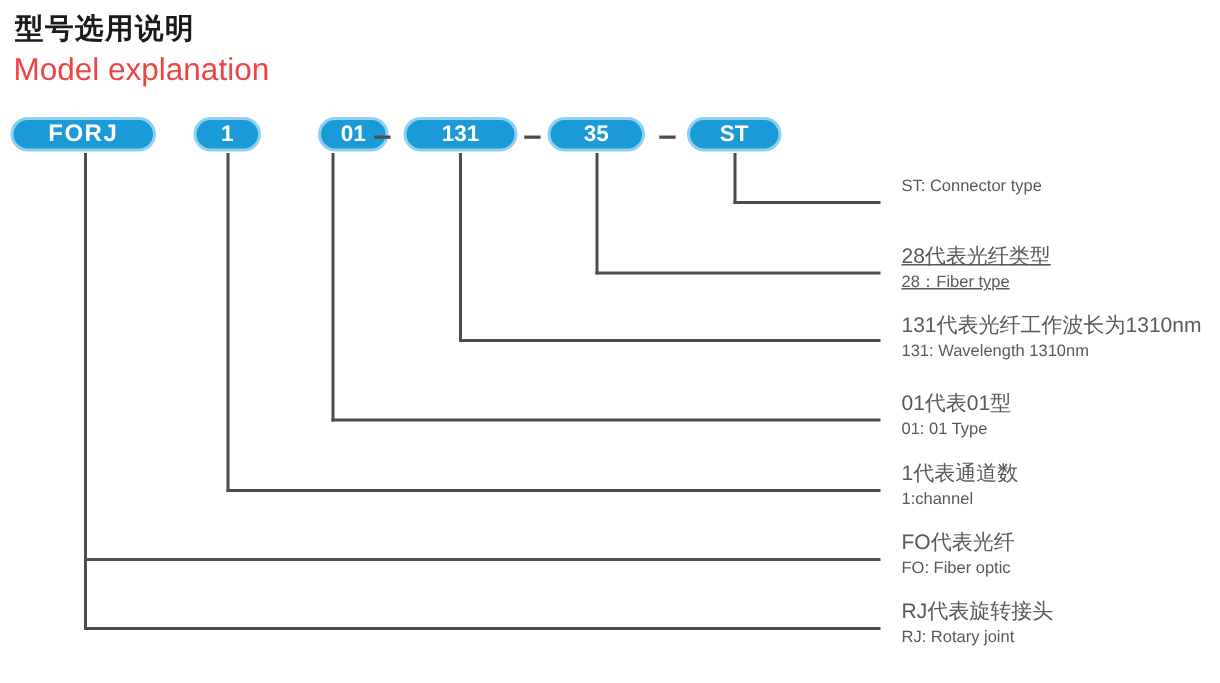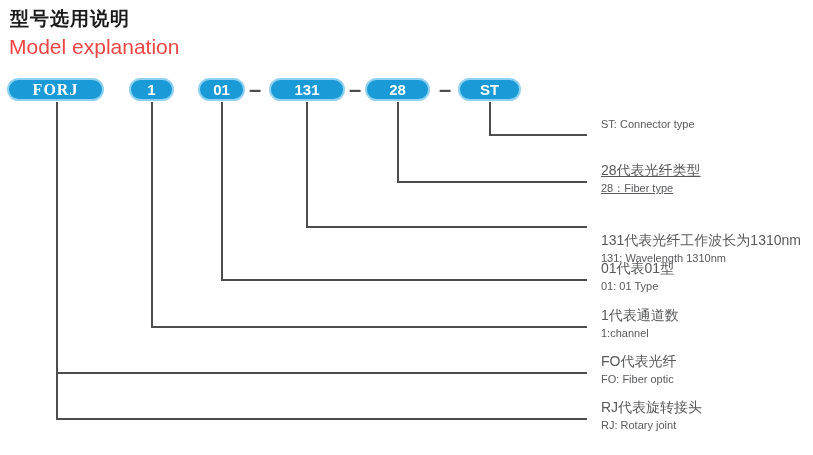--- a/index.html
+++ b/index.html
@@ -47,23 +47,23 @@
     border: 2px solid var(--pill-border);
     border-radius: 12px;
     color: var(--pill-text);
     font-weight: bold;
     font-size: 15px;
     display: flex;
     align-items: center;
     justify-content: center;
     line-height: 1;
   }
-  .pill-forj { left: 7px;   width: 97px; font-size: 16px; letter-spacing: 1px; font-family: Liberation Serif, serif; }
+  .pill-forj { left: 7px;   width: 97px; font-size: 16px; letter-spacing: 1px; }
   .pill-1    { left: 129px; width: 45px; }
-  .pill-01   { left: 198px; width: 47px; }
+  .pill-01   { left: 212px; width: 47px; }
   .pill-131  { left: 269px; width: 76px; }
   .pill-28   { left: 365px; width: 65px; }
   .pill-st   { left: 458px; width: 63px; }
   .sep {
     position: absolute;
     top: 78px;
     height: 23px;
     width: 20px;
     display: flex;
     align-items: center;
@@ -109,41 +109,41 @@
     line-height: 17px;
     display: block;
   }
   .legend-item .en {
     font-size: 11px;
     line-height: 18px;
     display: block;
   }
   .li-st  { top: 115px; }
   .li-28  { top: 162px; text-decoration: underline; }
-  .li-131 { top: 208px; margin-top: 24px; }
+  .li-131 { top: 208px; }
   .li-01  { top: 260px; }
   .li-1   { top: 307px; }
   .li-fo  { top: 353px; }
   .li-rj  { top: 399px; }
 </style>
 </head>
 <body>
 
 <div class="canvas">
 
   <div class="title-zh">型号选用说明</div>
   <div class="title-en">Model explanation</div>
 
   <div class="pill pill-forj">FORJ</div>
   <div class="pill pill-1">1</div>
   <div class="pill pill-01">01</div>
   <div class="sep sep-1">–</div>
   <div class="pill pill-131">131</div>
   <div class="sep sep-2">–</div>
-  <div class="pill pill-28">28</div>
+  <div class="pill pill-28">35</div>
   <div class="sep sep-3">–</div>
   <div class="pill pill-st">ST</div>
 
   <div class="vline v-st"></div>
   <div class="vline v-28"></div>
   <div class="vline v-131"></div>
   <div class="vline v-01"></div>
   <div class="vline v-1"></div>
   <div class="vline v-forj"></div>
   <div class="hline h-st"></div>

